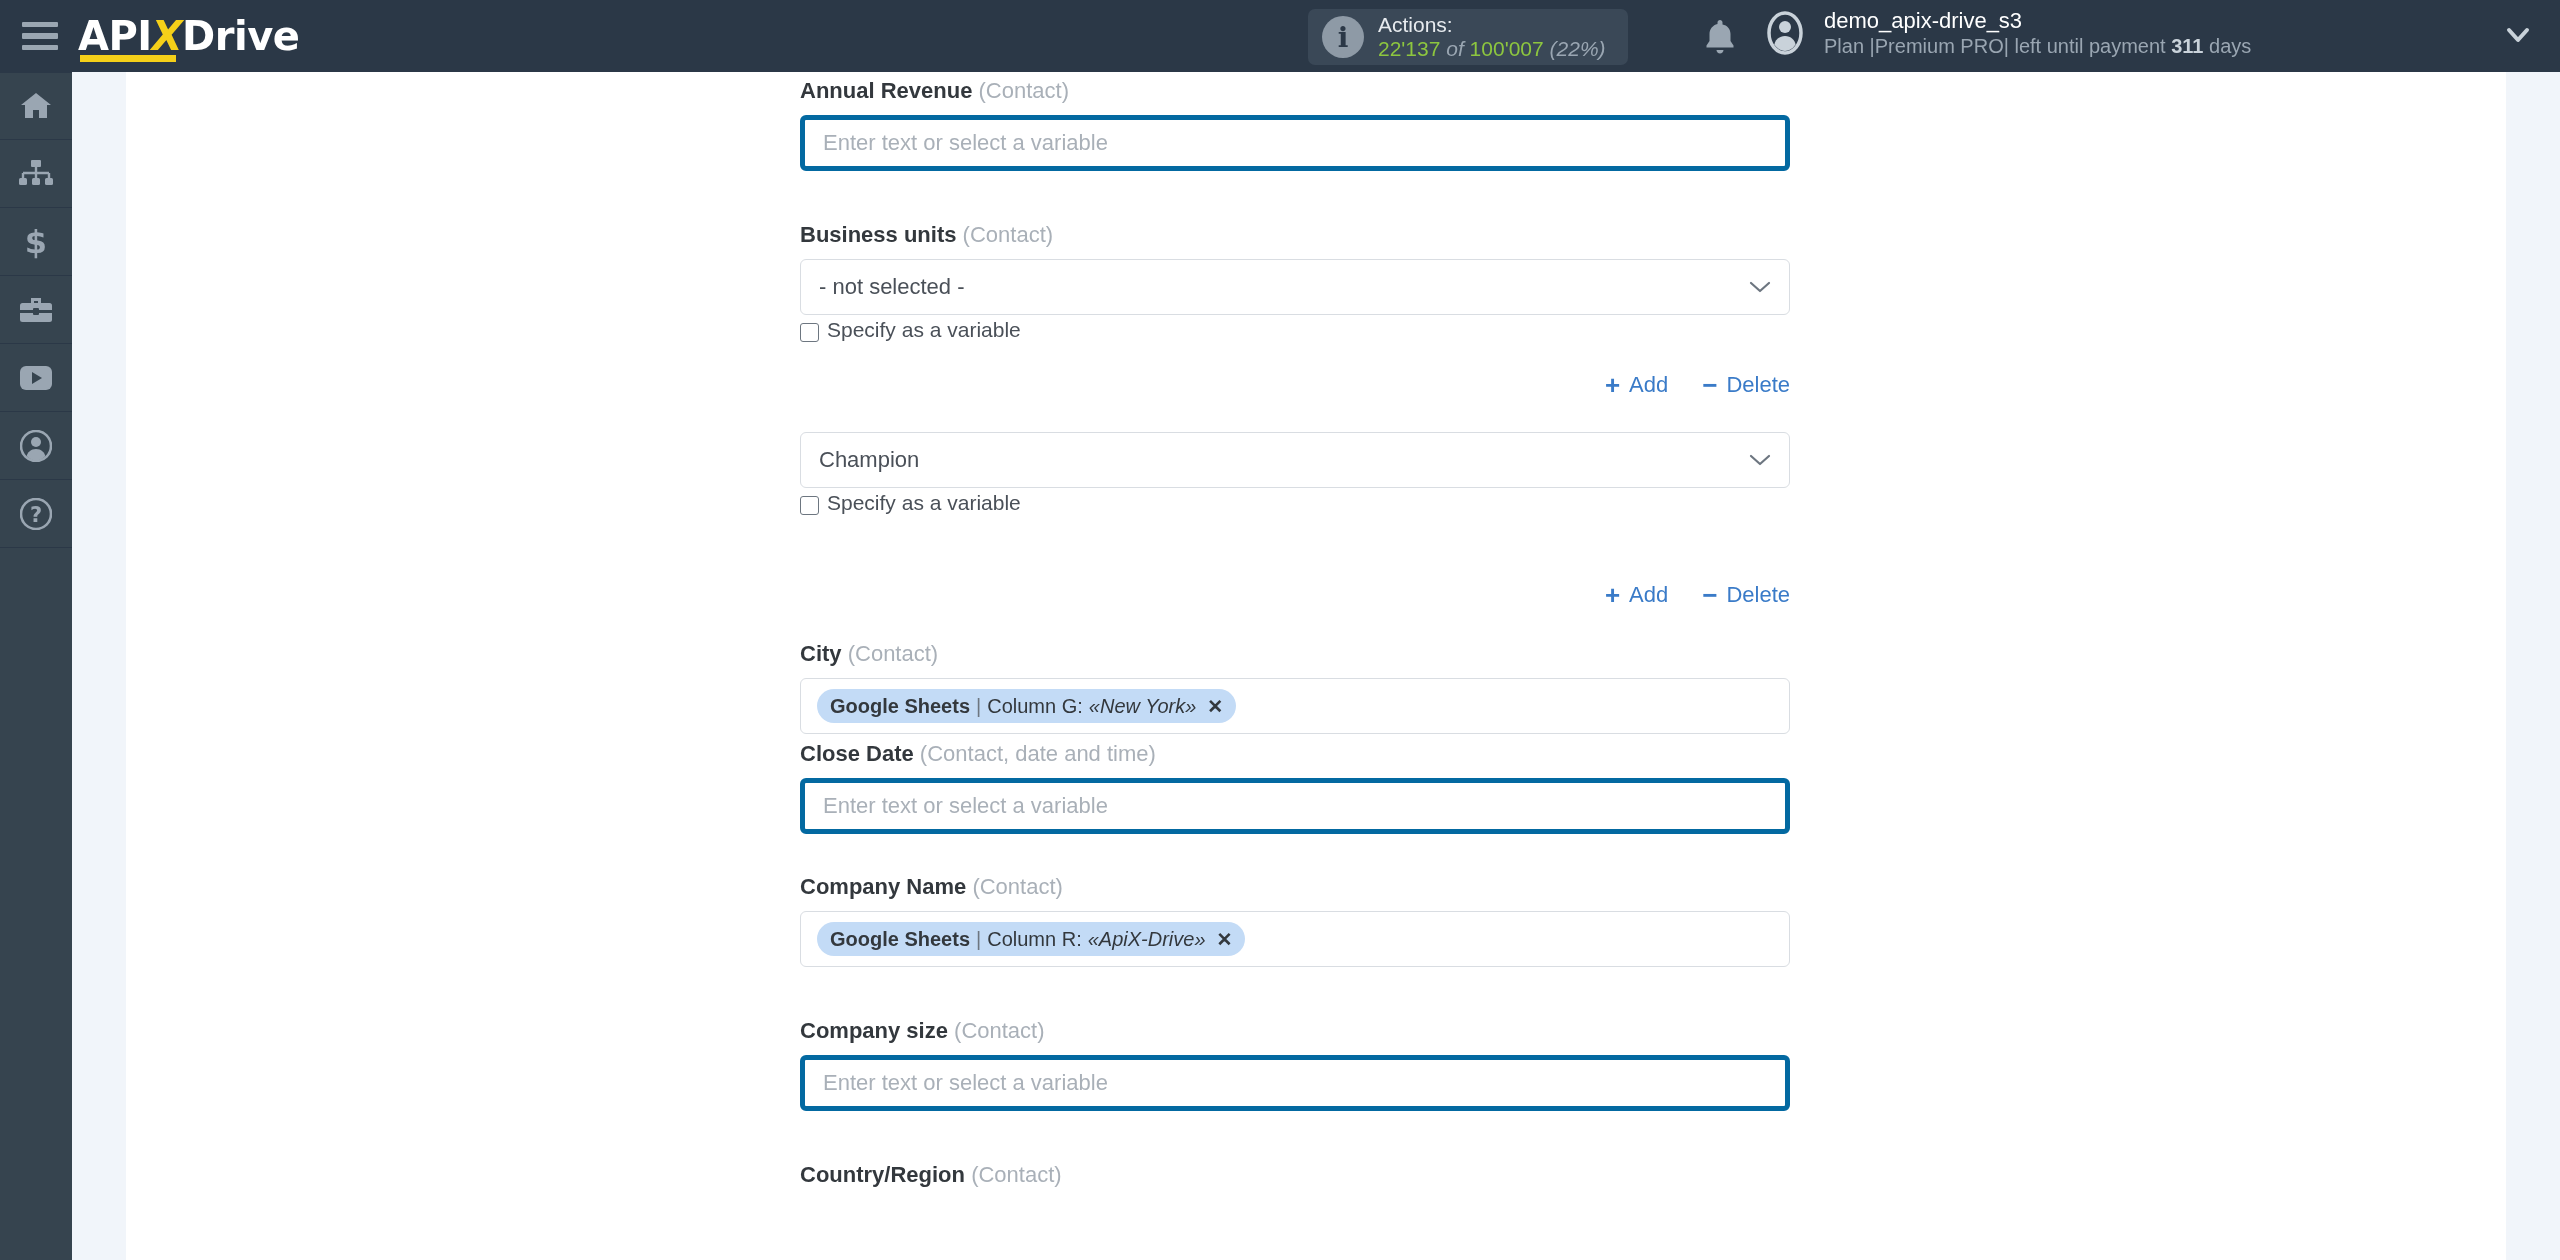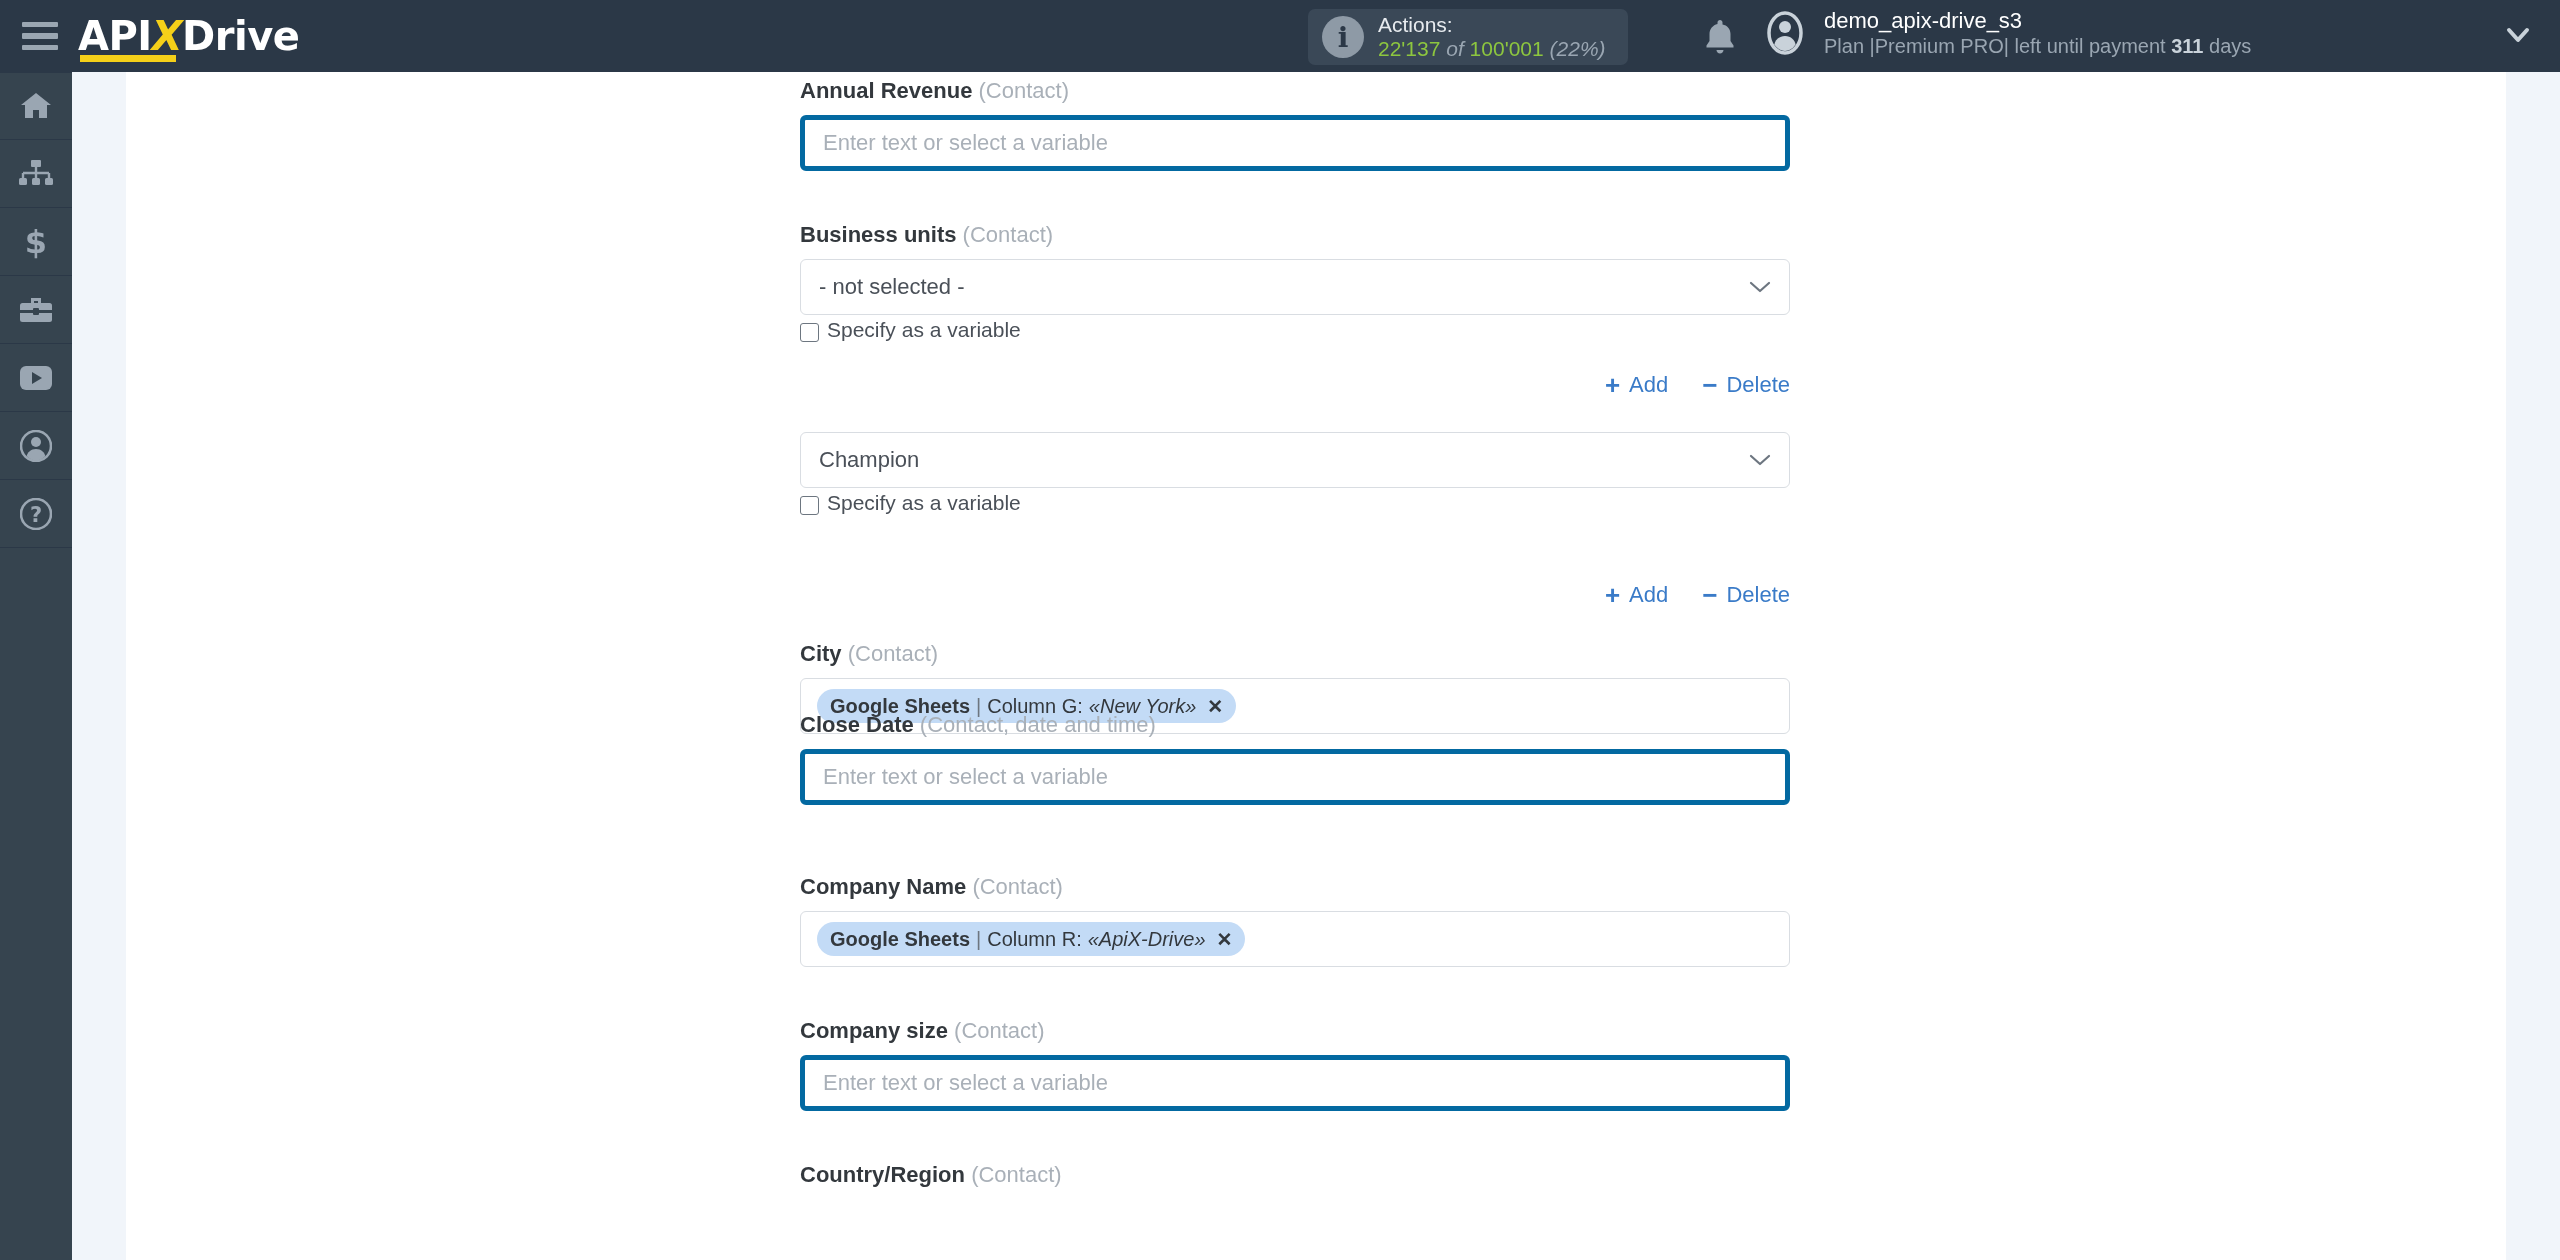--- a/index.html
+++ b/index.html
@@ -209,21 +209,21 @@
     <div class="logo-underline"></div>
   </div>
 
   <div class="actions-badge">
     <div class="info-circle">i</div>
     <div class="actions-lines">
       <div class="actions-title">Actions:</div>
       <div class="actions-val">
         <span>22'137</span>
         <span class="of">of</span>
-        <span>100'001</span>
+        <span>100'007</span>
         <span class="pct">(22%)</span>
       </div>
     </div>
   </div>
 
   <div class="bell">
     <svg width="40" height="42" viewBox="0 0 40 42">
       <path d="M20 4c-1.4 0-2.5 1.1-2.5 2.5V8C12.8 9.1 9.5 13.2 9.5 18v7l-3 4.5v2h27v-2l-3-4.5v-7c0-4.8-3.3-8.9-8-9.5V6.5C22.5 5.1 21.4 4 20 4z" fill="#9aa6b2"></path>
       <path d="M16.5 34c0 1.9 1.6 3.5 3.5 3.5s3.5-1.6 3.5-3.5z" fill="#9aa6b2"></path>
     </svg>
@@ -391,21 +391,21 @@
       <span class="chip">
         <span class="src">Google Sheets</span>
         <span class="sep">|</span>
         <span>Column G:</span>
         <span class="val" style="margin-left:6px;">«New York»</span>
         <span class="x">✕</span>
       </span>
     </div>
   </div>
 
-  <div class="field" style="top:712px;">
+  <div class="field" style="top:741px;">
     <div class="field-label">
       <span>Close Date</span>
       <span class="sub">(Contact, date and time)</span>
     </div>
     <div class="text-input">Enter text or select a variable</div>
   </div>
 
   <div class="field" style="top:874px;">
     <div class="field-label">
       <span>Company Name</span>

